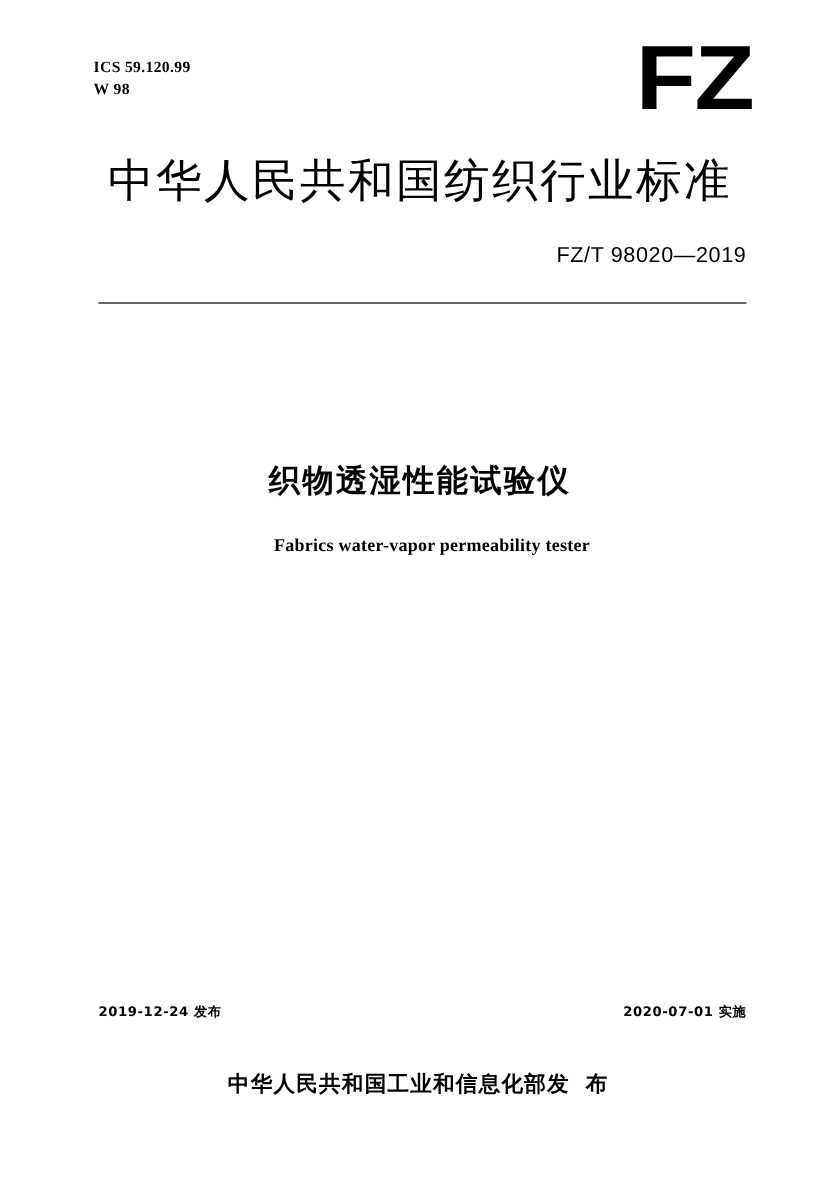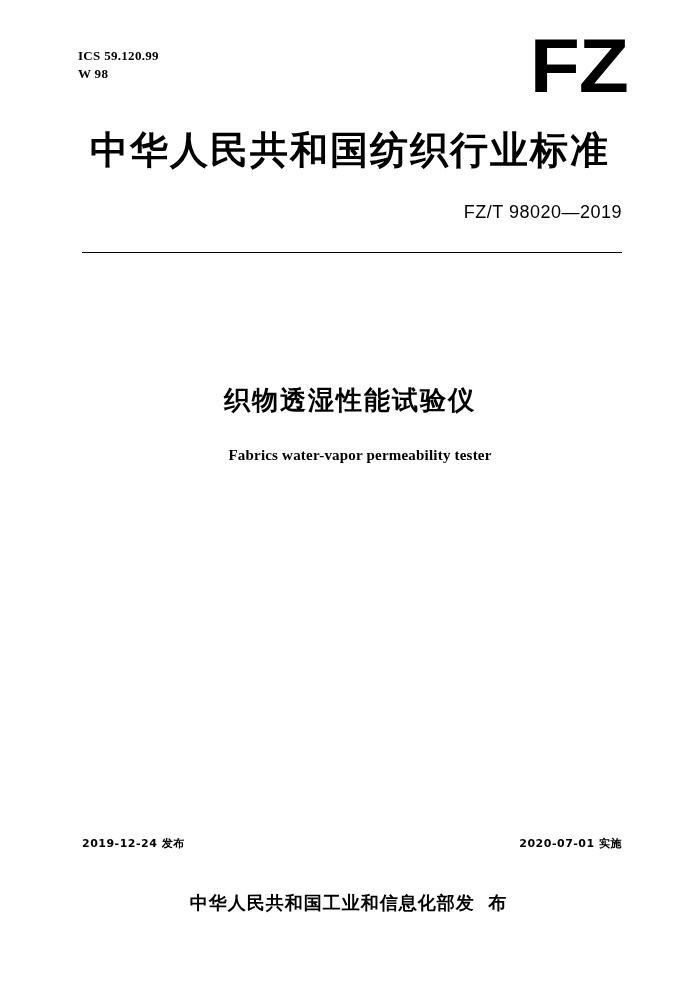--- a/index.html
+++ b/index.html
@@ -51,21 +51,21 @@
   }
 
   
   .main-title {
     position: absolute;
     left: 0;
     right: 0;
     top: 125px;
     text-align: center;
     font-family: "DejaVu Sans", sans-serif;
-    font-weight: bold;
+    font-weight: normal;
     font-size: 38px;
     letter-spacing: 2px;
   }
 
   
   .std-number {
     position: absolute;
     right: 78px;
     top: 202px;
     font-family: "Liberation Sans", sans-serif;

